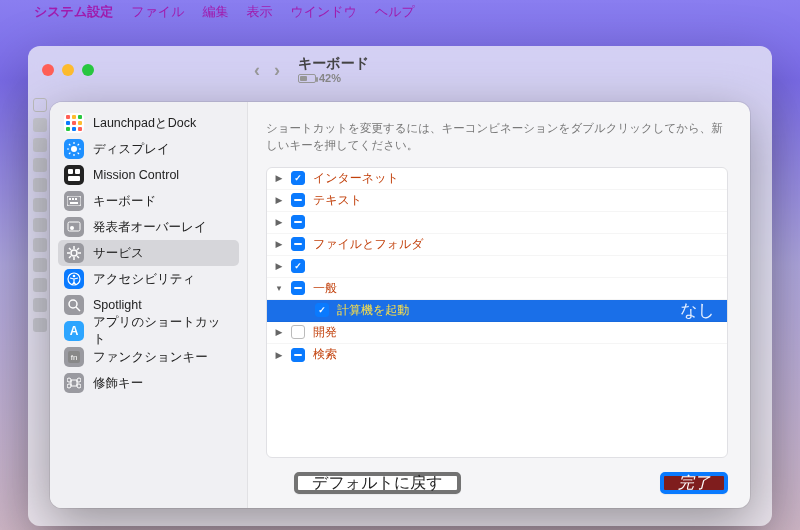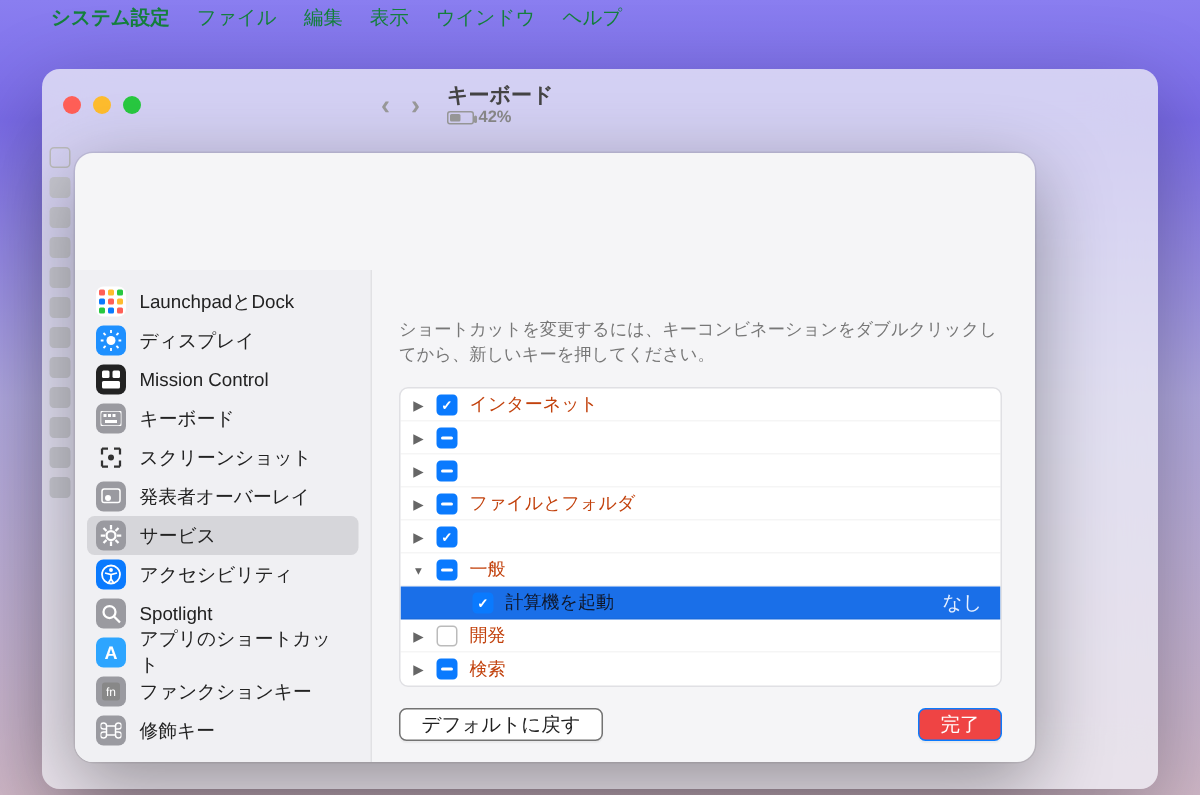--- a/index.html
+++ b/index.html
@@ -1,66 +1,66 @@
 <!DOCTYPE html>
 <html><head>
 <meta charset="utf-8">
 <style>
 * { margin: 0; padding: 0; box-sizing: border-box; font-family: -apple-system, "Helvetica Neue", Arial, sans-serif; }
 body { width: 800px; height: 530px; background: linear-gradient(180deg, #8a7ef0 0%, #7a6be8 15%, #b0a8e0 50%, #d0b8c8 100%); overflow: hidden; position: relative; }
 
 
-.menubar { height: 24px; display: flex; align-items: center; padding: 0 14px; gap: 18px; color: #15803d; font-size: 13px; font-weight: 500; }
+.menubar { height: 24px; display: flex; align-items: center; padding: 0 14px; gap: 18px; color: #a21caf; font-size: 13px; font-weight: 500; }
 .menubar .apple { font-size: 15px; margin-right: 2px; }
 .menubar .appname { font-weight: 700; }
 
 
 .outer-window { position: absolute; left: 28px; top: 46px; width: 744px; height: 480px; background: rgba(240,240,246,0.75); border-radius: 12px; box-shadow: 0 20px 60px rgba(0,0,0,0.3); overflow: hidden; backdrop-filter: blur(20px); }
 .outer-titlebar { height: 48px; display: flex; align-items: center; padding: 0 14px; }
 .traffic { display: flex; gap: 8px; margin-right: 160px; }
 .traffic span { width: 12px; height: 12px; border-radius: 50%; display: block; }
 .tr { background: #ff5f57; } .ty { background: #febc2e; } .tg { background: #28c840; }
 .nav-arrows { display: flex; gap: 14px; color: #999; font-size: 18px; margin-right: 18px; }
 .nav-arrows span { font-weight: 600; }
 .outer-title { display: flex; flex-direction: column; line-height: 1.2; }
 .outer-title .t { font-size: 14px; font-weight: 600; color: #444; }
 .outer-title .sub { font-size: 11px; color: #888; display: flex; align-items: center; gap: 3px; font-weight: bold; }
 .left-stub { position: absolute; left: 0; top: 48px; width: 24px; padding-top: 4px; display: flex; flex-direction: column; gap: 6px; align-items: center; }
 .left-stub .stubline { width: 14px; height: 14px; border-radius: 3px; background: #c7c7d0; }
 .left-stub .search { width: 14px; height: 14px; border-radius: 3px; background: transparent; border: 1px solid #bbb; }
 
 
-.sheet { position: absolute; left: 50px; top: 102px; width: 640px; height: 406px; background: #f5f5f7; border-radius: 12px; box-shadow: 0 15px 50px rgba(0,0,0,0.35), 0 0 0 1px rgba(0,0,0,0.08); display: flex; overflow: hidden; align-items: flex-end; }
+.sheet { position: absolute; left: 50px; top: 102px; width: 700px; height: 406px; background: #f5f5f7; border-radius: 12px; box-shadow: 0 15px 50px rgba(0,0,0,0.35), 0 0 0 1px rgba(0,0,0,0.08); display: flex; overflow: hidden; }
 
 .sidebar { width: 198px; background: #f0f0f3; border-right: 1px solid rgba(0,0,0,0.06); padding: 8px 8px; overflow-y: auto; }
 .sb-item { display: flex; align-items: center; gap: 9px; height: 26px; padding: 0 6px; border-radius: 5px; font-size: 12.5px; color: #222; cursor: default; }
 .sb-item.sel { background: #d6d6da; }
 .sb-icon { width: 20px; height: 20px; border-radius: 5px; display: flex; align-items: center; justify-content: center; font-size: 11px; color: #fff; flex-shrink: 0; }
 
 .main { flex: 1; display: flex; flex-direction: column; padding: 18px 22px 14px 18px; }
 .help-text { font-size: 11.5px; color: #777; line-height: 1.5; margin-bottom: 12px; }
 .tree { flex: 1; border: 1px solid #e0e0e4; border-radius: 6px; background: #fff; font-size: 12px; overflow: hidden; }
 .row { display: flex; align-items: center; height: 22px; padding: 0 6px; gap: 6px; border-bottom: 1px solid rgba(0,0,0,0.04); }
 .row:last-child { border-bottom: none; }
 .row .tw { width: 12px; display: flex; justify-content: center; color: #666; font-size: 9px; }
 .row .cb { width: 14px; height: 14px; border-radius: 3px; border: 1px solid #bbb; display: flex; align-items: center; justify-content: center; font-size: 9px; font-weight: 700; }
 .row .cb.checked { background: #0a7afe; border-color: #0a7afe; color: #fff; }
 .row .cb.mixed { background: #0a7afe; border-color: #0a7afe; }
 .row .cb.mixed::after { content: ""; width: 8px; height: 2px; background: #fff; border-radius: 1px; }
 .row .cb.empty { background: #fff; }
 .row .lbl { flex: 1; color: #c2410c; padding-left: 2px; }
 .row.sel { background: #1a6fe8; color: #fff; }
-.row.sel .lbl { color: #0f172a; }
+.row.sel .lbl { color: #fde047; }
 .row.sel .tw { color: #fff; }
-.row.sel .extra { color: #e8f0ff; font-size: 13px; padding-right: 6px; }
+.row.sel .extra { color: #e8f0ff; font-size: 17px; padding-right: 6px; }
 .row .indent1 { width: 18px; }
 
 .footer { display: flex; justify-content: space-between; align-items: center; margin-top: 14px; }
-.btn { height: 22px; padding: 0 14px; border-radius: 5px; font-size: 13px; border: 1px solid #737373; background: #fff; color: #222; display: inline-flex; align-items: center; cursor: default; box-shadow: 0 1px 1px rgba(0,0,0,0.05); }
-.btn.primary { background: #ef4444; border-color: #0a7afe; color: #fff; }
+.btn { height: 22px; padding: 0 14px; border-radius: 5px; font-size: 16px; border: 4px solid #737373; background: #fff; color: #222; display: inline-flex; align-items: center; cursor: default; box-shadow: 0 1px 1px rgba(0,0,0,0.05); margin-left: 28px; }
+.btn.primary { background: #7f1d1d; border-color: #0a7afe; color: #fff; font-style: italic; }
 
 
 .ic-grid { background: #fff; border: 0; }
 .ic-disp { background: #1e90ff; }
 .ic-mc { background: #222; }
 .ic-kb,.ic-inp,.ic-ss,.ic-pres,.ic-gear,.ic-spot,.ic-fn,.ic-mod { background: #9a9aa0; }
 .ic-acc { background: #0a7afe; }
 .ic-app { background: #2da5ff; }
 
 .battery-icon { display: inline-flex; align-items: center; }
@@ -179,29 +179,20 @@
             <rect x="2" y="2" width="2" height="2" fill="#fff"></rect>
             <rect x="5" y="2" width="2" height="2" fill="#fff"></rect>
             <rect x="8" y="2" width="2" height="2" fill="#fff"></rect>
             <rect x="3" y="6" width="8" height="2" fill="#fff"></rect>
           </svg>
       </span>
       <span>キーボード</span>
     </div>
 
 
-    <div class="sb-item">
-      <span class="sb-icon ic-ss" style="background:transparent;color:#333;">
-        <svg width="16" height="16" viewBox="0 0 16 16">
-            <path d="M2 2 h4 M2 2 v4 M14 2 h-4 M14 2 v4 M2 14 h4 M2 14 v-4 M14 14 h-4 M14 14 v-4" stroke="#333" stroke-width="1.5" fill="none"></path>
-            <circle cx="8" cy="8" r="2" fill="#333"></circle>
-          </svg>
-      </span>
-      <span>スクリーンショット</span>
-    </div>
 
     <div class="sb-item">
       <span class="sb-icon ic-pres">
         <svg width="14" height="14" viewBox="0 0 14 14">
             <rect x="1" y="2" width="12" height="9" rx="1.5" fill="none" stroke="#fff"></rect>
             <circle cx="5" cy="8" r="2" fill="#fff"></circle>
           </svg>
       </span>
       <span>発表者オーバーレイ</span>
     </div>
@@ -281,20 +272,21 @@
 
     <div class="tree">
       <div class="row">
         <span class="tw">▶</span>
         <span class="cb checked">✓</span>
         <span class="lbl">インターネット</span>
       </div>
       <div class="row">
         <span class="tw">▶</span>
         <span class="cb mixed"></span>
+        <span class="lbl">テキスト</span>
       </div>
       <div class="row">
         <span class="tw">▶</span>
         <span class="cb mixed"></span>
       </div>
       <div class="row">
         <span class="tw">▶</span>
         <span class="cb mixed"></span>
         <span class="lbl">ファイルとフォルダ</span>
       </div>

